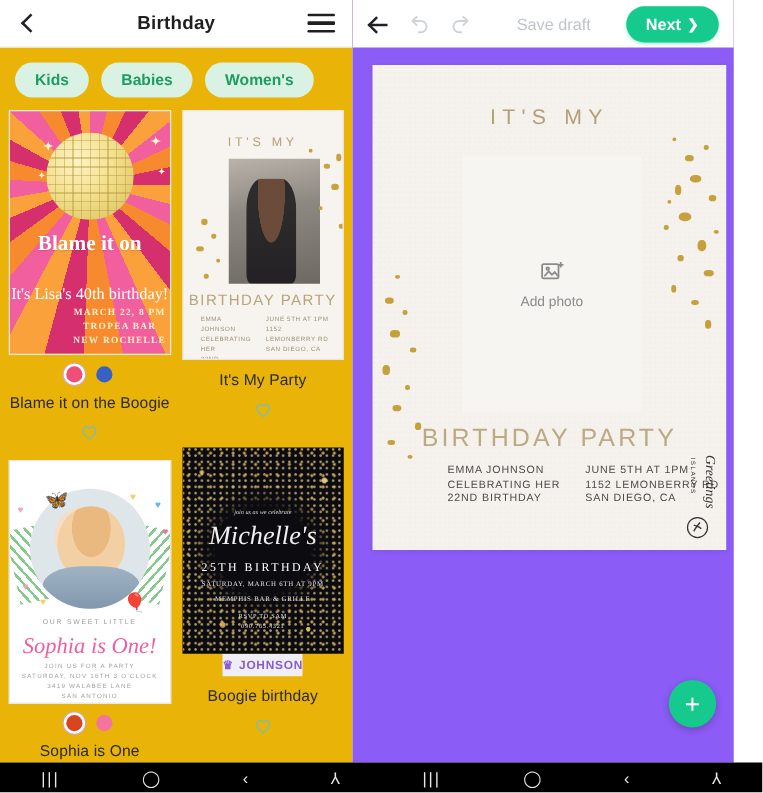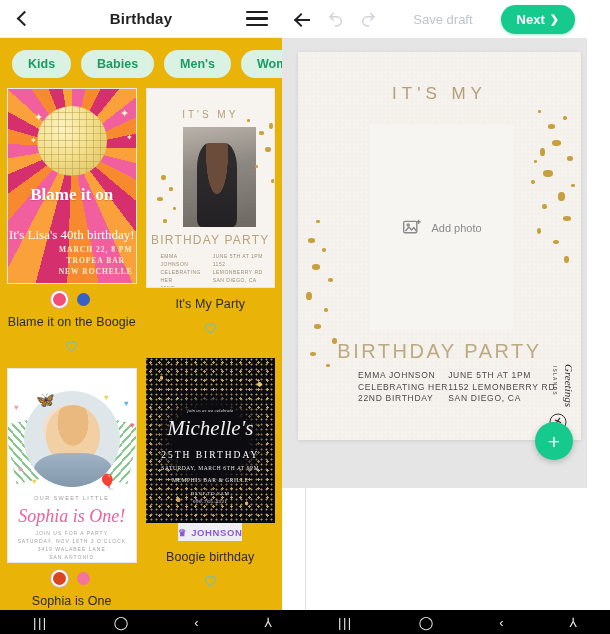--- a/index.html
+++ b/index.html
@@ -222,21 +222,21 @@
   .t4 .l3 { position:absolute; left:0; right:0; top:132px; text-align:center;
     color:#e3e3e3; font-family:"Liberation Serif",serif; font-size:5px; line-height:8px; letter-spacing:.6px; }
   .premium {
     height: 18px; background: #efeff3; display: flex;
     align-items: center; justify-content: center; gap: 4px;
     color: #8c5bd4; font-size: 9.5px; font-weight: bold; letter-spacing: .6px;
   }
 
   
   .right-panel {
-    width: 305px; height: 488px; background: #e5e5e5;
+    width: 305px; height: 610px; background: #8b5cf6;
     position: relative; overflow: hidden;
   }
   .rp-header {
     height: 38px; background: #fff; display: flex; align-items: center;
     padding: 0 12px; gap: 14px;
   }
   .arrow-left { width: 19px; height: 19px; position: relative; cursor: pointer; }
   .arrow-left::before { content:""; position:absolute; left:2px; top:9px; width:14px; height:2px; background:#202124; }
   .arrow-left::after { content:""; position:absolute; left:2px; top:5.5px; width:8px; height:8px;
     border-left:2px solid #202124; border-bottom:2px solid #202124; transform: rotate(45deg); }
@@ -264,31 +264,31 @@
       radial-gradient(circle, rgba(255,255,255,.6) 0 .6px, transparent 1px);
     background-size: 4px 4px, 6px 6px;
   }
   .pv-itsmy {
     position: absolute; left: 0; right: 0; top: 32px; text-align: center;
     color: #b3a078; font-size: 17px; letter-spacing: 5px;
   }
   .photo-area {
     position: absolute; left: 72px; top: 73px; width: 143px; height: 205px;
     background: #f7f5f2;
-    display: flex; flex-direction: row; align-items: center; justify-content: center;
+    display: flex; flex-direction: column; align-items: center; justify-content: center;
     gap: 8px; cursor: pointer;
   }
   .addphoto-icon { width: 22px; height: 21px; }
   .addphoto-label { color: #8b8b8b; font-size: 11px; }
   .pv-bday {
     position: absolute; left: 0; right: 0; top: 288px; text-align: center;
     color: #bbaa82; font-size: 20px; letter-spacing: 2.5px;
   }
   .pv-cols {
-    position: absolute; left: 60px; top: 318px; display: flex; 
+    position: absolute; left: 60px; top: 318px; display: flex; gap: 20px;
     color: #4a4a4a; font-size: 8.5px; line-height: 11.5px; letter-spacing: .7px;
   }
   .gl { position: absolute; background: #c2992f; border-radius: 45%; opacity: .92; }
   .gi-logo {
     position: absolute; right: 6px; bottom: 8px;
     width: 34px; height: 78px;
   }
 
   .fab {
     position: absolute; right: 14px; bottom: 28px;
@@ -327,21 +327,20 @@
       <div class="hamburger">
         <span></span>
           <span></span>
           <span></span>
       </div>
     </div>
 
     <div class="chip-row">
       <div class="chip">Kids</div>
       <div class="chip">Babies</div>
-      <div class="chip">Men's</div>
       <div class="chip">Women's</div>
     </div>
 
     <div class="grid">
 
       <div class="col">
 
         <div class="tcard">
           <div class="thumb t1">
             <div class="ball"></div>

